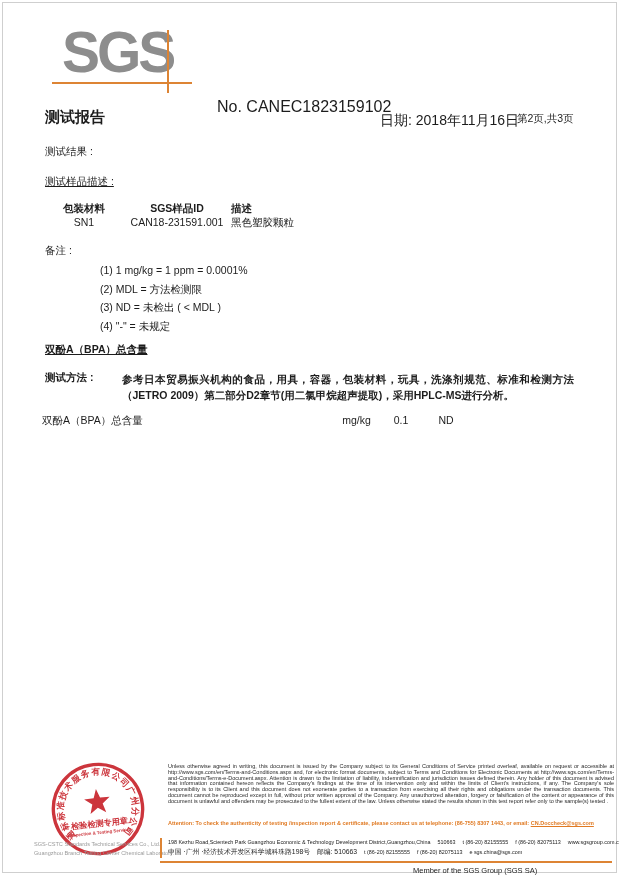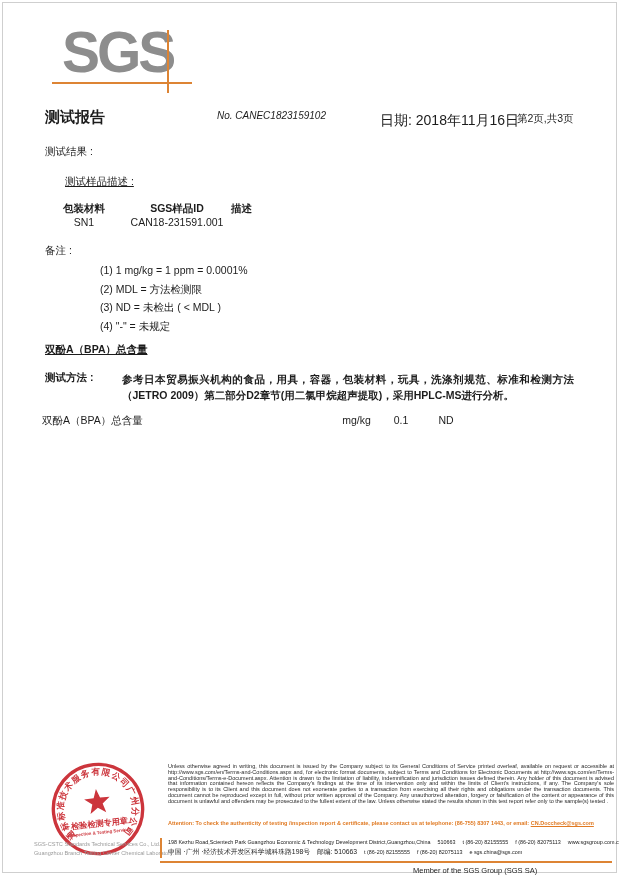--- a/index.html
+++ b/index.html
@@ -11,28 +11,28 @@
     border:1px solid #cfcfcf;pointer-events:none;}
   .abs{position:absolute;}
 
   
   .logo-text{left:62px;top:24px;font-weight:bold;font-size:57px;line-height:57px;
     color:var(--logogray,#8d8d8d);letter-spacing:-3px;}
   .logo-hline{left:52px;top:82px;width:140px;height:2px;background:var(--accent,#dd8434);}
   .logo-vline{left:167px;top:30px;width:2px;height:63px;background:var(--accent,#dd8434);}
 
   .doc-title{left:45px;top:108px;font-size:15px;font-weight:bold;}
-  .report-no{left:217px;top:110px;font-size:10px;font-style:italic;}
+  .report-no{left:217px;top:98px;font-size:16px;}
   .doc-date{left:380px;top:112px;font-size:14px;}
   .page-info{left:517px;top:112px;font-size:10.5px;}
 
   
   .body-text{font-size:10.5px;}
   .results-heading{left:45px;top:145px;}
-  .sample-desc-heading{left:45px;top:175px;text-decoration:underline;margin-left:20px;}
+  .sample-desc-heading{left:45px;top:175px;text-decoration:underline;}
 
   .sample-table{left:45px;top:201px;}
   .sample-table .row{display:flex;line-height:14px;}
   .sample-table .hdr{font-weight:bold;}
   .sample-table .c1{width:78px;text-align:center;}
   .sample-table .c2{width:108px;text-align:center;}
   .sample-table .c3{width:200px;text-align:left;padding-left:0;}
 
   .notes-heading{left:45px;top:244px;}
   .notes-list{left:100px;top:261px;}
@@ -91,20 +91,21 @@
 
   <div class="abs body-text sample-table">
     <div class="row hdr">
       <span class="c1">包装材料</span>
       <span class="c2">SGS样品ID</span>
       <span class="c3">描述</span>
     </div>
     <div class="row">
       <span class="c1">SN1</span>
       <span class="c2">CAN18-231591.001</span>
+      <span class="c3">黑色塑胶颗粒</span>
     </div>
   </div>
 
   <div class="abs body-text notes-heading">备注 :</div>
   <div class="abs body-text notes-list">
     <div>(1) 1 mg/kg = 1 ppm = 0.0001%</div>
     <div>(2) MDL = 方法检测限</div>
     <div>(3) ND = 未检出 ( &lt; MDL )</div>
     <div>(4) "-" = 未规定</div>
   </div>

